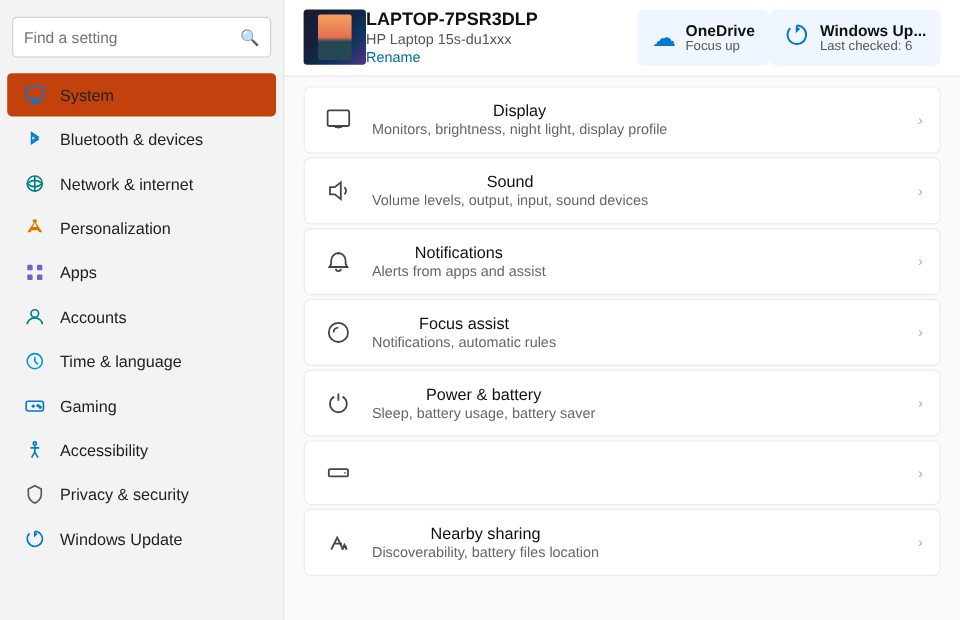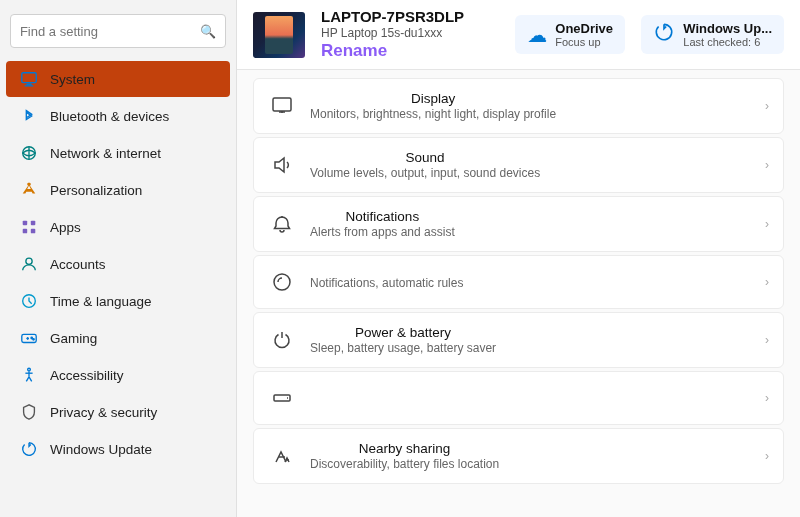--- a/index.html
+++ b/index.html
@@ -98,25 +98,24 @@
       flex: 1;
       background: #fafafa;
       display: flex;
       flex-direction: column;
       overflow: hidden;
     }
 
     
     .header-bar {
       display: flex;
-      align-items: center;
       background: #fff;
       padding: 8px 16px;
       border-bottom: 1px solid #e5e5e5;
-      gap: 16px;
+      gap: 0;
       min-height: 62px;
     }
 
     .device-thumb {
       width: 52px;
       height: 46px;
       background: linear-gradient(135deg, #1a1a2e 0%, #16213e 40%, #0f3460 70%, #533483 100%);
       border-radius: 3px;
       display: flex;
       align-items: center;
@@ -143,25 +142,24 @@
       color: #111;
     }
 
     .device-model {
       font-size: 12px;
       color: #555;
       margin-top: 1px;
     }
 
     .device-rename {
-      font-size: 17px;
-      color: #8b5cf6;
+      font-size: 12px;
+      color: #0369a1;
       cursor: pointer;
       margin-top: 1px;
-      font-weight: bold;
     }
 
     .header-card {
       display: flex;
       align-items: center;
       gap: 8px;
       padding: 6px 12px;
       background: #f0f6ff;
       border-radius: 6px;
       min-width: 110px;
@@ -454,20 +452,21 @@
       </div>
 
       <div class="settings-item">
         <div class="settings-item-icon">
           <svg width="22" height="22" viewBox="0 0 22 22" fill="none" stroke="#444" stroke-width="1.5">
               <path d="M11 19a8 8 0 1 1 0-16 8 8 0 0 1 0 16z"></path>
               <path d="M7 11c0-2.2 1.8-4 4-4"></path>
             </svg>
         </div>
         <div class="settings-item-text">
+          <div class="title">Focus assist</div>
           <div class="subtitle">Notifications, automatic rules</div>
         </div>
         <span class="chevron">›</span>
       </div>
 
       <div class="settings-item">
         <div class="settings-item-icon">
           <svg width="22" height="22" viewBox="0 0 22 22" fill="none" stroke="#444" stroke-width="1.5">
               <path d="M11 3v6"></path>
               <path d="M7.5 5.5A7 7 0 1 0 14.5 5.5"></path>

